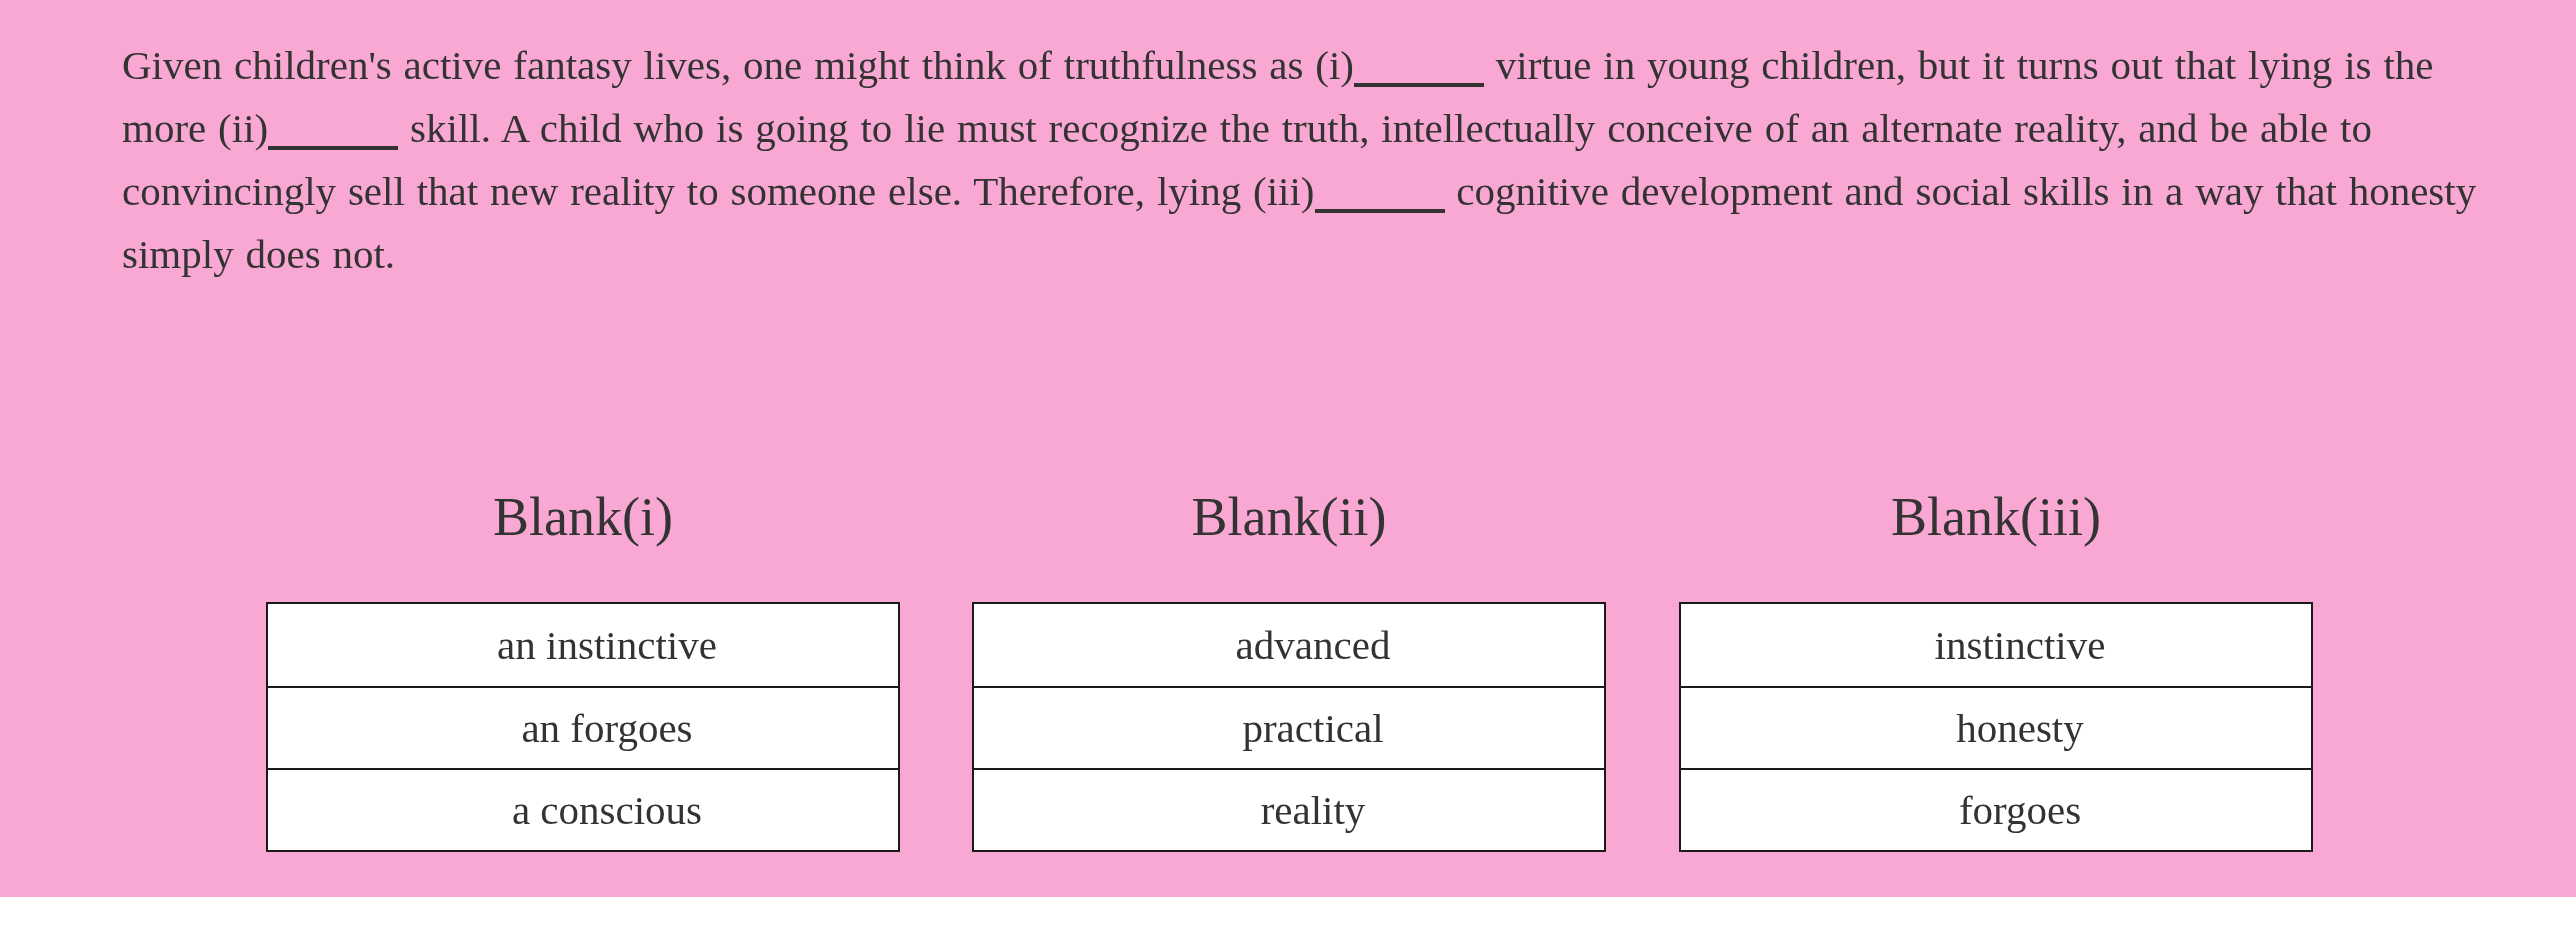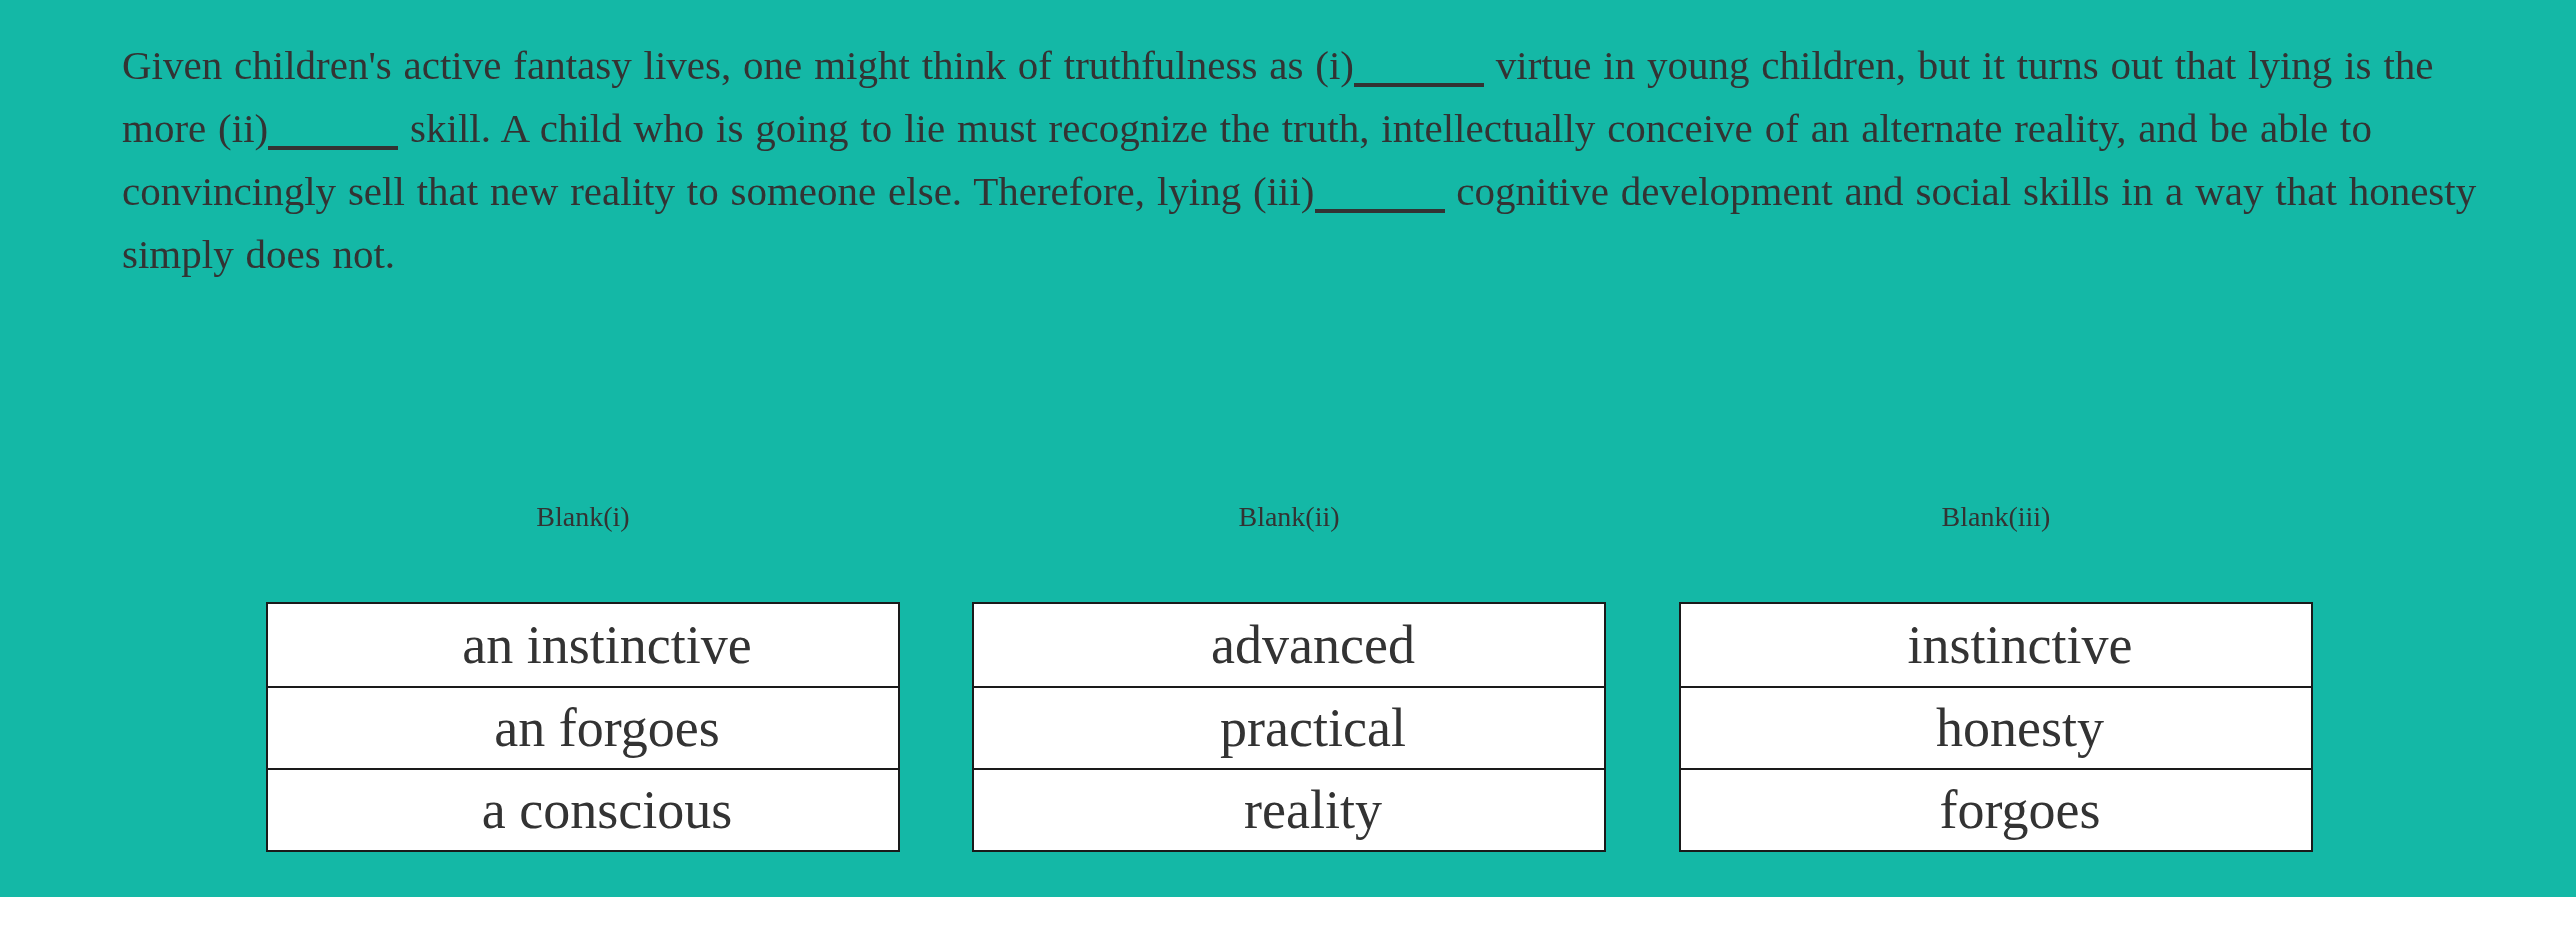--- a/index.html
+++ b/index.html
@@ -1,21 +1,21 @@
 <!DOCTYPE html>
 <html style="font-size:13px"><head>
 <meta charset="utf-8">
 <style>
   * { margin: 0; padding: 0; box-sizing: border-box; }
   html, body { background: #ffffff; }
   .page {
     position: relative;
     width: 2576px;
     height: 897px;
-    background: #14b8a6;
+    background: #f9a8d4;
     font-family: "Liberation Serif", "DejaVu Serif", serif;
     color: #333333;
     overflow: hidden;
   }
 
   
   .passage {
     position: absolute;
     left: 122px;
     top: 34px;
@@ -42,36 +42,36 @@
     width: 100%;
     height: 374px;
   }
   .column { position: absolute; width: 634px; top: 0; }
   .column:nth-child(1) { left: 266px; }
   .column:nth-child(2) { left: 972px; }
   .column:nth-child(3) { left: 1679px; }
 
   .col-label {
     text-align: center;
-    font-size: 28px;
+    font-size: 54px;
     line-height: 50px;
     height: 50px;
     color: #333333;
   }
   .options {
     margin-top: 60px;
     border: 2.4px solid #1a1a1a;
     background: #ffffff;
   }
   .option {
     height: 82px;
     display: flex;
     align-items: center;
     justify-content: center;
-    font-size: 54px;
+    font-size: 41px;
     color: #333333;
     cursor: pointer;
     padding-left: 48px;
   }
   .option + .option { border-top: 2.4px solid #1a1a1a; }
 </style>
 </head>
 <body>
 
 <div class="page">

